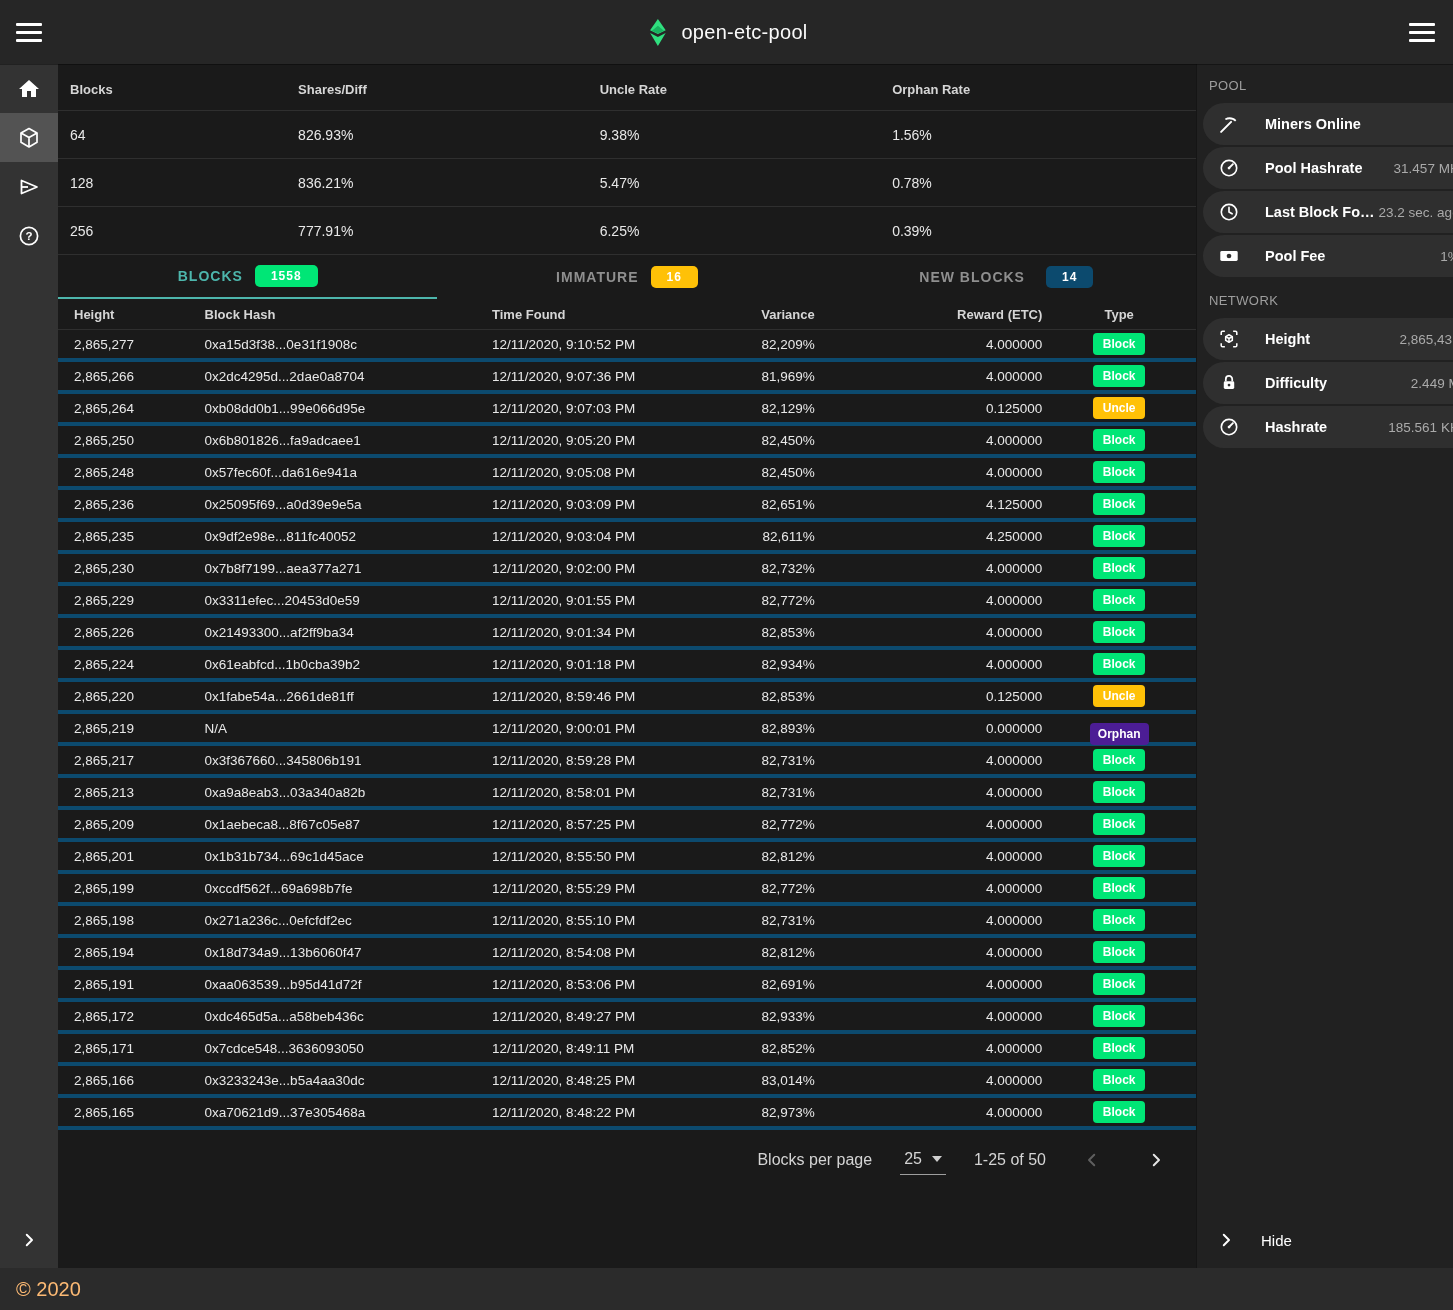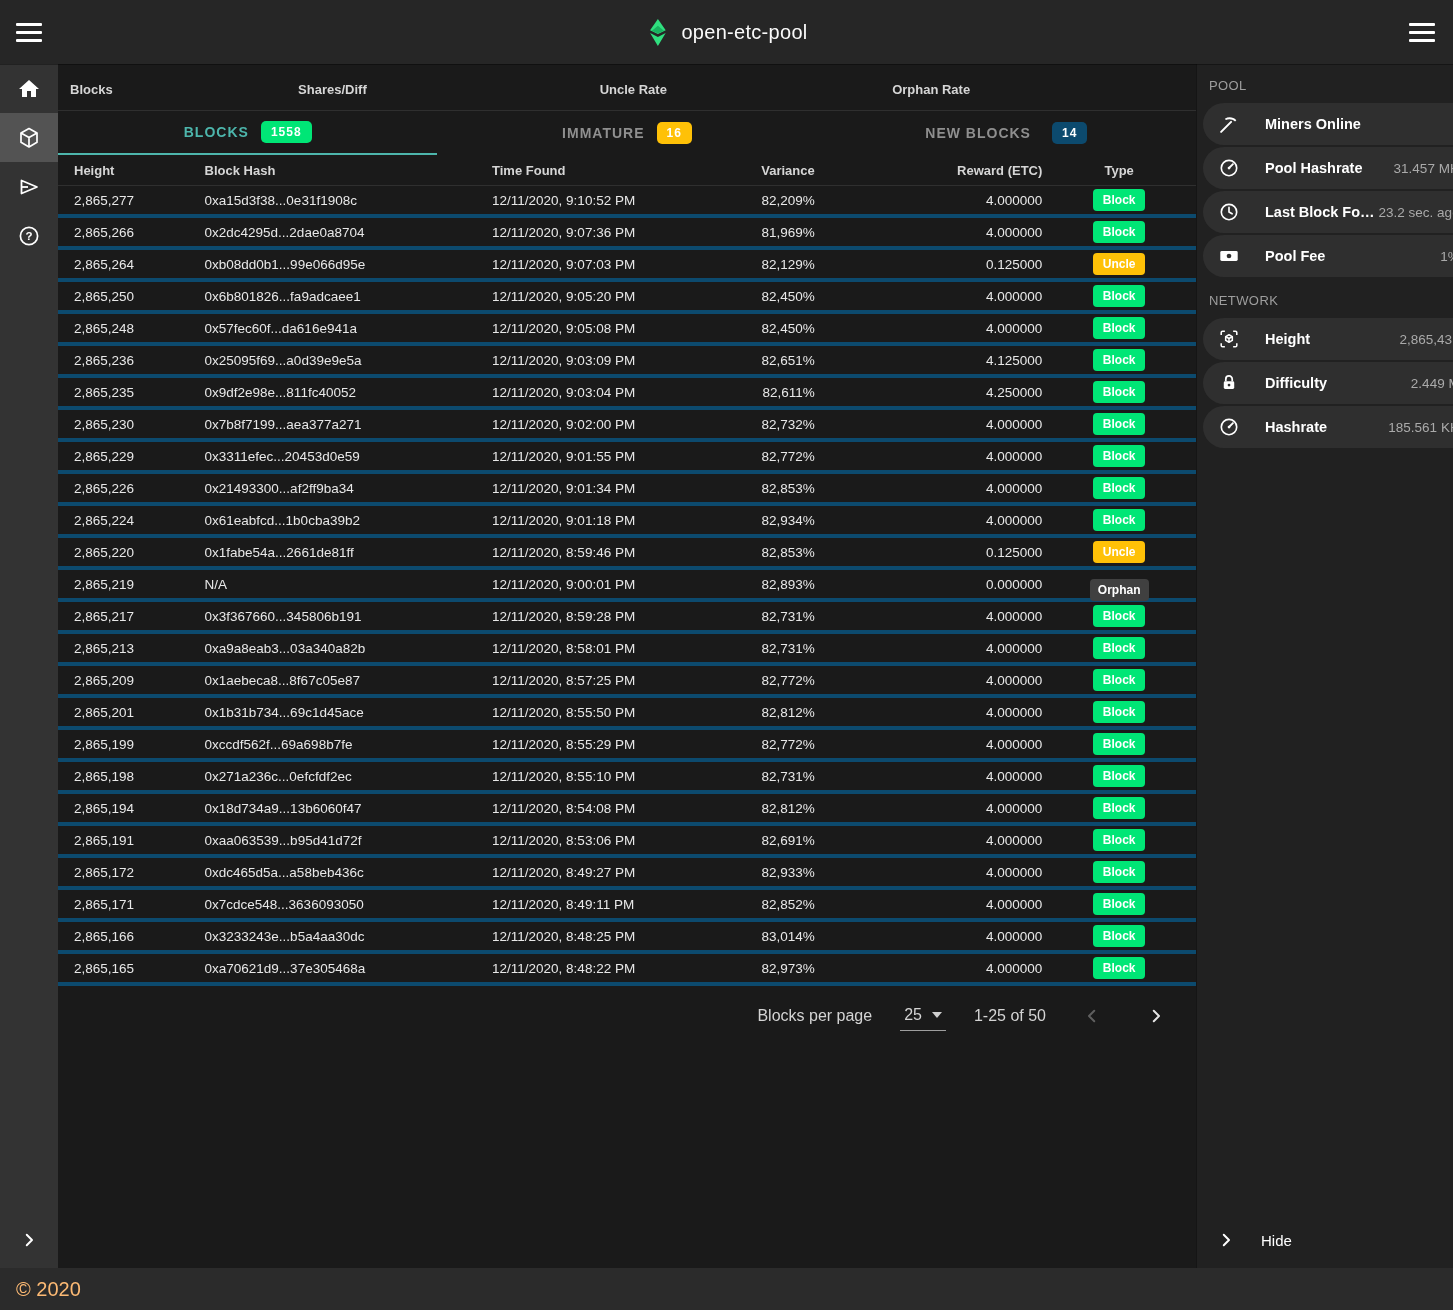--- a/index.html
+++ b/index.html
@@ -47,21 +47,21 @@
   .stats-row:not(.head) { border-top:1px solid #2f2f2f; font-size:14px; }
   .stats-row > div:first-child { padding-left:12px; }
   
   .tabs { display:flex; height:44px; }
   .tab {
     flex:1 1 0; display:flex; align-items:center; justify-content:center; gap:12px;
     font-size:14px; font-weight:bold; letter-spacing:1px; color:#8f8f8f; cursor:pointer;
   }
   .tab.active { color:#4db6ac; border-bottom:2px solid #4db6ac; }
   .countbadge {
-    display:inline-block; padding:4px 10px; border-radius:5px;
+    display:inline-block; padding:4px 16px; border-radius:5px;
     color:#fff; font-size:12px; font-weight:bold; letter-spacing:1px;
   }
   .countbadge.green { background:#00e676; }
   .countbadge.amber { background:#ffc107; }
   .countbadge.teal  { background:#0c4a6e;margin-left:9px; }
   
   .tbl-head, .tbl-row {
     display:flex; align-items:center;
   }
   .tbl-head { height:31px; font-size:13px; font-weight:bold; color:#d6d6d6; border-bottom:1px solid #2f2f2f; }
@@ -71,21 +71,21 @@
   .c-time   { flex:0 0 23.5%;padding-left:13px; }
   .c-var    { flex:0 0 6%;   text-align:right; }
   .c-reward { flex:0 0 20%;  text-align:right; }
   .c-type   { flex:1 1 auto; text-align:center; }
   .typebadge {
     display:inline-block; min-width:52px; padding:4px 8px; border-radius:4px;
     font-size:12px; font-weight:bold; color:#fff; text-align:center;
   }
   .typebadge.block  { background:#00e676; }
   .typebadge.uncle  { background:#ffc107; }
-  .typebadge.orphan { background:#404040;margin-top:12px; }
+  .typebadge.orphan { background:#4c1d95;margin-top:12px; }
   
   .pagination {
     height:60px; display:flex; align-items:center; justify-content:flex-end;
     gap:28px; padding-right:22px; font-size:16px; color:#d4d4d4;
   }
   .perpage-select {
     display:flex; align-items:center; gap:10px; padding:4px 4px 6px 4px;
     border-bottom:1px solid #9e9e9e; cursor:pointer;
   }
   .caret-down { width:0; height:0; border-left:5px solid transparent; border-right:5px solid transparent; border-top:6px solid #cfcfcf; }
@@ -187,20 +187,44 @@
 
   <main class="content">
 
     <section class="stats">
       <div class="stats-row head">
         <div>Blocks</div>
         <div>Shares/Diff</div>
         <div>Uncle Rate</div>
         <div>Orphan Rate</div>
       </div>
+      <div>
+
+          <div class="stats-row">
+            <div>64</div>
+            <div>826.93%</div>
+            <div>9.38%</div>
+            <div>1.56%</div>
+          </div>
+
+          <div class="stats-row">
+            <div>128</div>
+            <div>836.21%</div>
+            <div>5.47%</div>
+            <div>0.78%</div>
+          </div>
+
+          <div class="stats-row">
+            <div>256</div>
+            <div>777.91%</div>
+            <div>6.25%</div>
+            <div>0.39%</div>
+          </div>
+
+      </div>
     </section>
 
     <div class="tabs">
       <div class="tab active">
         <span>BLOCKS</span>
         <span class="countbadge green">1558</span>
       </div>
       <div class="tab">
         <span>IMMATURE</span>
         <span class="countbadge amber">16</span>

